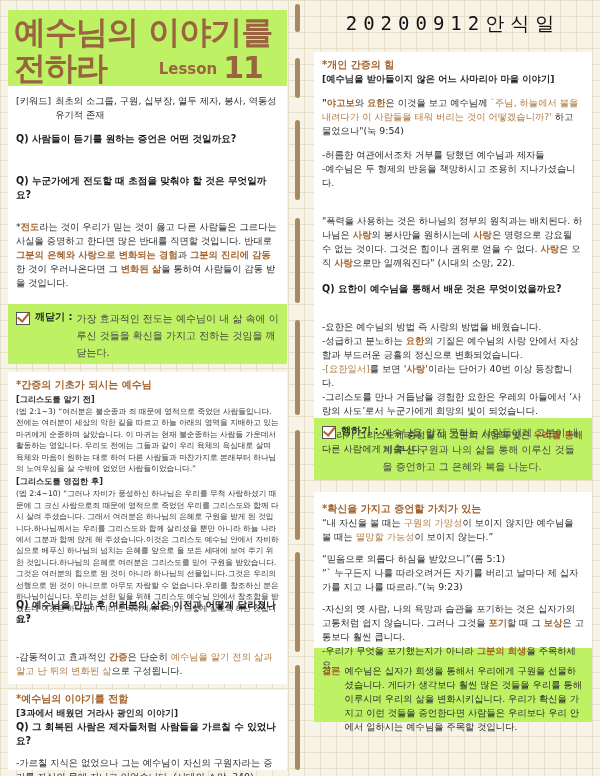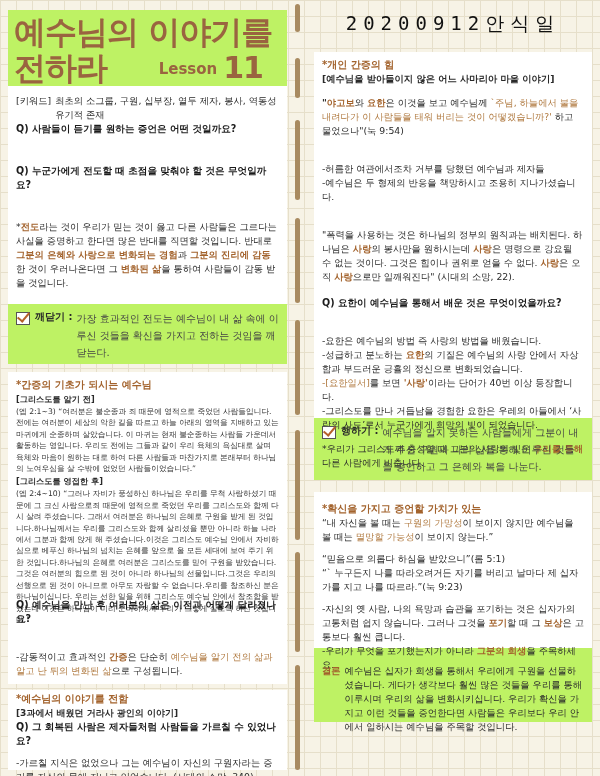--- a/index.html
+++ b/index.html
@@ -89,21 +89,21 @@
       <div class="lesson-wrap">
         <span class="lesson-label">Lesson</span><span class="lesson-num">11</span>
       </div>
     </div>
 
     <div class="card" style="padding-top:8px;height:118px">
       <div class="keywords">
         <span class="kw-tag">[키워드]</span>
         <span>최초의 소그룹, 구원, 십부장, 열두 제자, 봉사, 역동성 유기적 존재</span>
       </div>
-      <div class="q" style="">Q) 사람들이 듣기를 원하는 증언은 어떤 것일까요?</div>
+      <div class="q" style="margin-top:10px">Q) 사람들이 듣기를 원하는 증언은 어떤 것일까요?</div>
       <div class="q" style="margin-top:28px">Q) 누군가에게 전도할 때 초점을 맞춰야 할 것은 무엇일까요?</div>
     </div>
 
     <div class="card" style="height:100px;padding-top:16px">
       <span>*</span><span class="hl">전도</span><span>라는 것이 우리가 믿는 것이 옳고 다른 사람들은 그르다는 사실을 증명하고 한다면 많은 반대를 직면할 것입니다. 반대로 </span><span class="hl">그분의 은혜와 사랑으로 변화되는 경험</span><span>과 </span><span class="hl">그분의 진리에 감동</span><span>한 것이 우러나온다면 그 </span><span class="hl">변화된 삶</span><span>을 통하여 사람들이 감동 받을 것입니다.</span>
     </div>
 
     <div class="card gray" style="height:60px;padding-top:6px">
       <div class="check-row">
         <span class="check-icon"></span>
@@ -141,21 +141,21 @@
 
   <div class="right">
     <div class="date">20200912안식일</div>
 
     <div class="card" style="padding-top:6px;height:366px">
       <div class="sec-title">*개인 간증의 힘</div>
       <div class="bold">[예수님을 받아들이지 않은 어느 사마리아 마을 이야기]</div>
       <div style="margin-top:10px">
         <span class="bold">"</span><span class="hl">야고보</span><span>와 </span><span class="hl">요한</span><span>은 이것을 보고 예수님께 </span><span class="hl-soft">`주님, 하늘에서 불을 내려다가 이 사람들을 태워 버리는 것이 어떻겠습니까?'</span><span> 하고 물었으나"(눅 9:54)</span>
       </div>
-      <div style="margin-top:24px">-허름한 여관에서조차 거부를 당했던 예수님과 제자들</div>
+      <div style="margin-top:10px">-허름한 여관에서조차 거부를 당했던 예수님과 제자들</div>
       <div>-예수님은 두 형제의 반응을 책망하시고 조용히 지나가셨습니다.</div>
 
 
       <div style="margin-top:24px">
         <span>"폭력을 사용하는 것은 하나님의 정부의 원칙과는 배치된다. 하나님은 </span><span class="hl">사랑</span><span>의 봉사만을 원하시는데 </span><span class="hl">사랑</span><span>은 명령으로 강요될 수 없는 것이다. 그것은 힘이나 권위로 얻을 수 없다. </span><span class="hl">사랑</span><span>은 오직 </span><span class="hl">사랑</span><span>으로만 일깨워진다" (시대의 소망, 22).</span>
       </div>
 
       <div class="q" style="margin-top:12px">Q) 요한이 예수님을 통해서 배운 것은 무엇이었을까요?</div>
 
       <div style="margin-top:24px">

